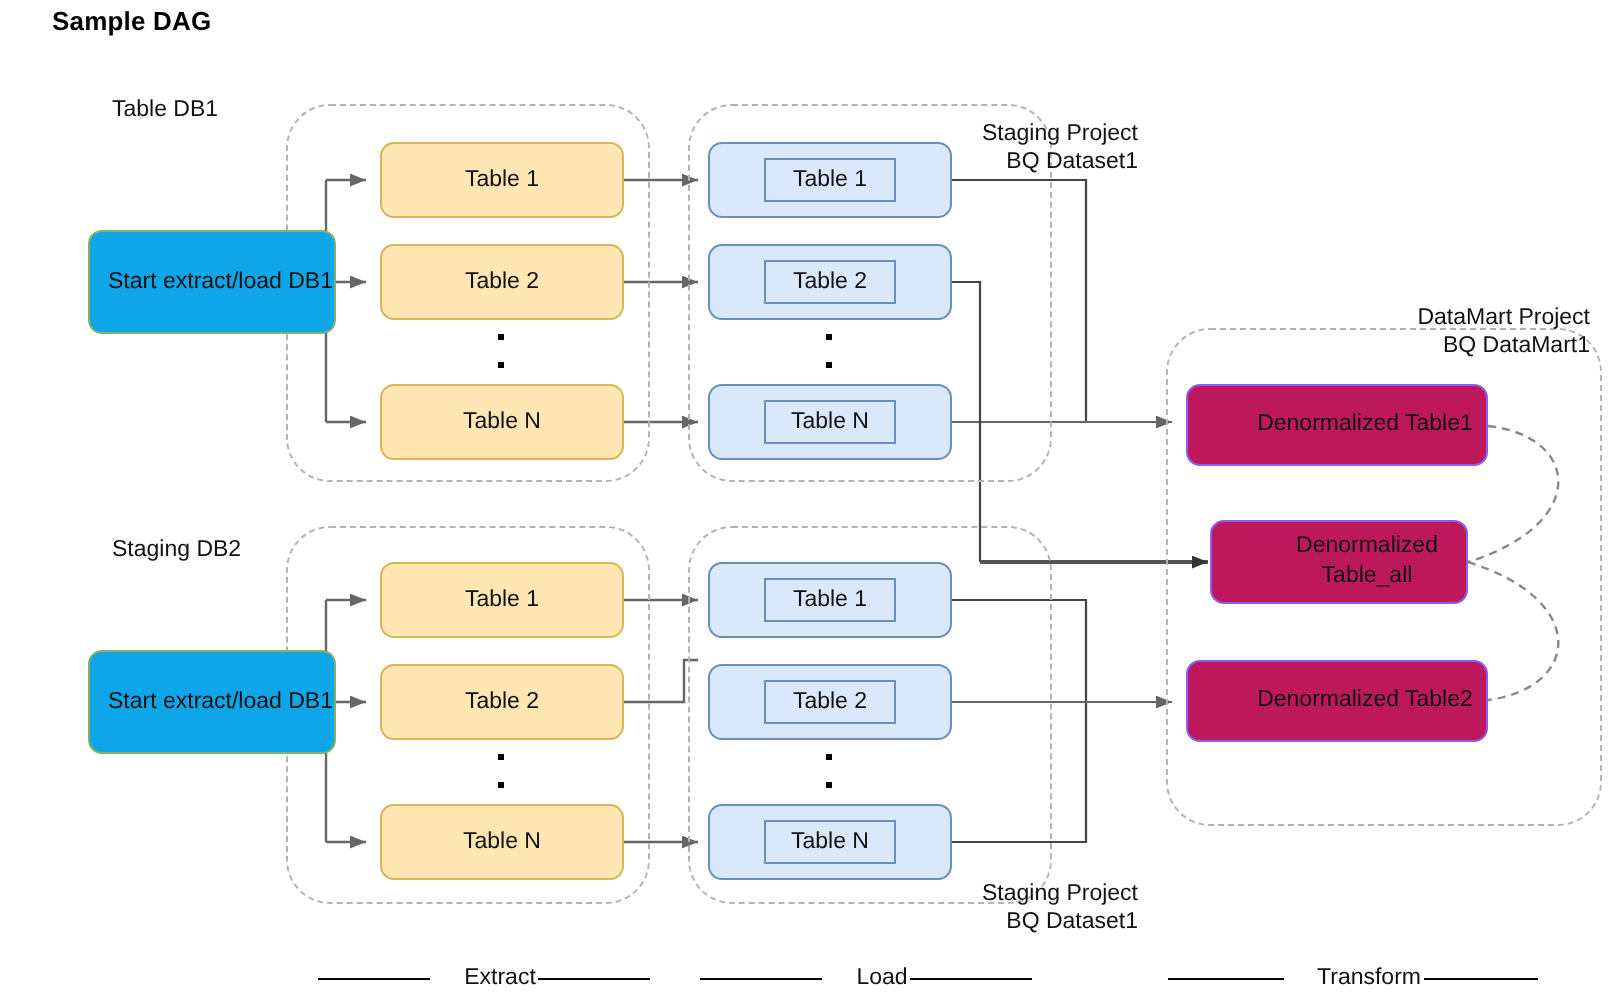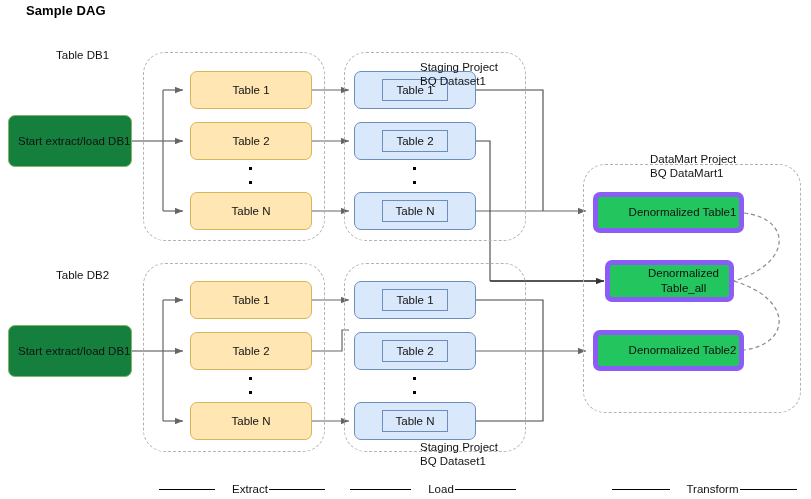--- a/index.html
+++ b/index.html
@@ -12,37 +12,37 @@
   .abs{position:absolute;}
 
   
   .title{
     left:26px;top:3px;font-size:13px;font-weight:bold;color:#000;
     letter-spacing:.1px;
   }
 
   
   .lbl{font-size:11.5px;color:#111;line-height:14px;white-space:pre;}
-  .lbl-r{text-align:left;}
+  .lbl-r{text-align:right;}
 
   
   .node{
     box-sizing:border-box;
     border-radius:7px;
     display:flex;align-items:center;justify-content:center;
     font-size:11.5px;line-height:15px;text-align:center;
     color:#111;
   }
   .node-green{
-    background:#15803d;border:1px solid #82b366;
-    justify-content:flex-start;text-align:center;padding-left:9px;
+    background:#0ea5e9;border:1px solid #82b366;
+    justify-content:flex-start;text-align:center;padding-left:9px;margin-left:36px;
   }
   .node-yellow{background:#ffe6b3;border:1px solid #d6b656;}
   .node-blue{background:#dae8fc;border:1px solid #6c8ebf;}
-  .node-purple{background:#22c55e;border:5px solid #8b5cf6;padding-left:28px;}
+  .node-purple{background:#be185d;border:1px solid #8b5cf6;padding-left:28px;}
 
   
   .inner-rect{
     box-sizing:border-box;
     border:1px solid #6c8ebf;background:transparent;
     display:flex;align-items:center;justify-content:center;
     font-size:11.5px;color:#111;
   }
 
   
@@ -138,21 +138,21 @@
 
   <div class="abs group" style="left:143px;top:52px;width:182px;height:189px;"></div>
   <div class="abs group" style="left:143px;top:263px;width:182px;height:189px;"></div>
 
   <div class="abs group" style="left:344px;top:52px;width:182px;height:189px;"></div>
   <div class="abs group" style="left:344px;top:263px;width:182px;height:189px;"></div>
 
   <div class="abs group" style="left:583px;top:164px;width:218px;height:249px;"></div>
 
   <div class="abs lbl" style="left:56px;top:48px;width:110px;">Table DB1</div>
-  <div class="abs lbl" style="left:56px;top:268px;width:110px;">Table DB2</div>
+  <div class="abs lbl" style="left:56px;top:268px;width:110px;">Staging DB2</div>
 
   <div class="abs node node-green" style="left:8px;top:115px;width:124px;height:52px;">
     <span>Start extract/load DB1</span>
   </div>
   <div class="abs node node-green" style="left:8px;top:325px;width:124px;height:52px;">
     <span>Start extract/load DB1</span>
   </div>
 
   <div class="abs node node-yellow" style="left:190px;top:71px;width:122px;height:38px;">
     <span>Table 1</span>
@@ -241,19 +241,19 @@
     <span class="ptxt">Extract</span>
     <span class="rule"></span>
   </div>
 
   <div class="abs phase" style="left:350px;top:482px;width:166px;height:14px;">
     <span class="rule"></span>
     <span class="ptxt">Load</span>
     <span class="rule"></span>
   </div>
 
-  <div class="abs phase" style="left:612px;top:482px;width:185px;height:14px;">
+  <div class="abs phase" style="left:584px;top:482px;width:185px;height:14px;">
     <span class="rule"></span>
     <span class="ptxt">Transform</span>
     <span class="rule"></span>
   </div>
 
 </div>
 
 </body></html>

